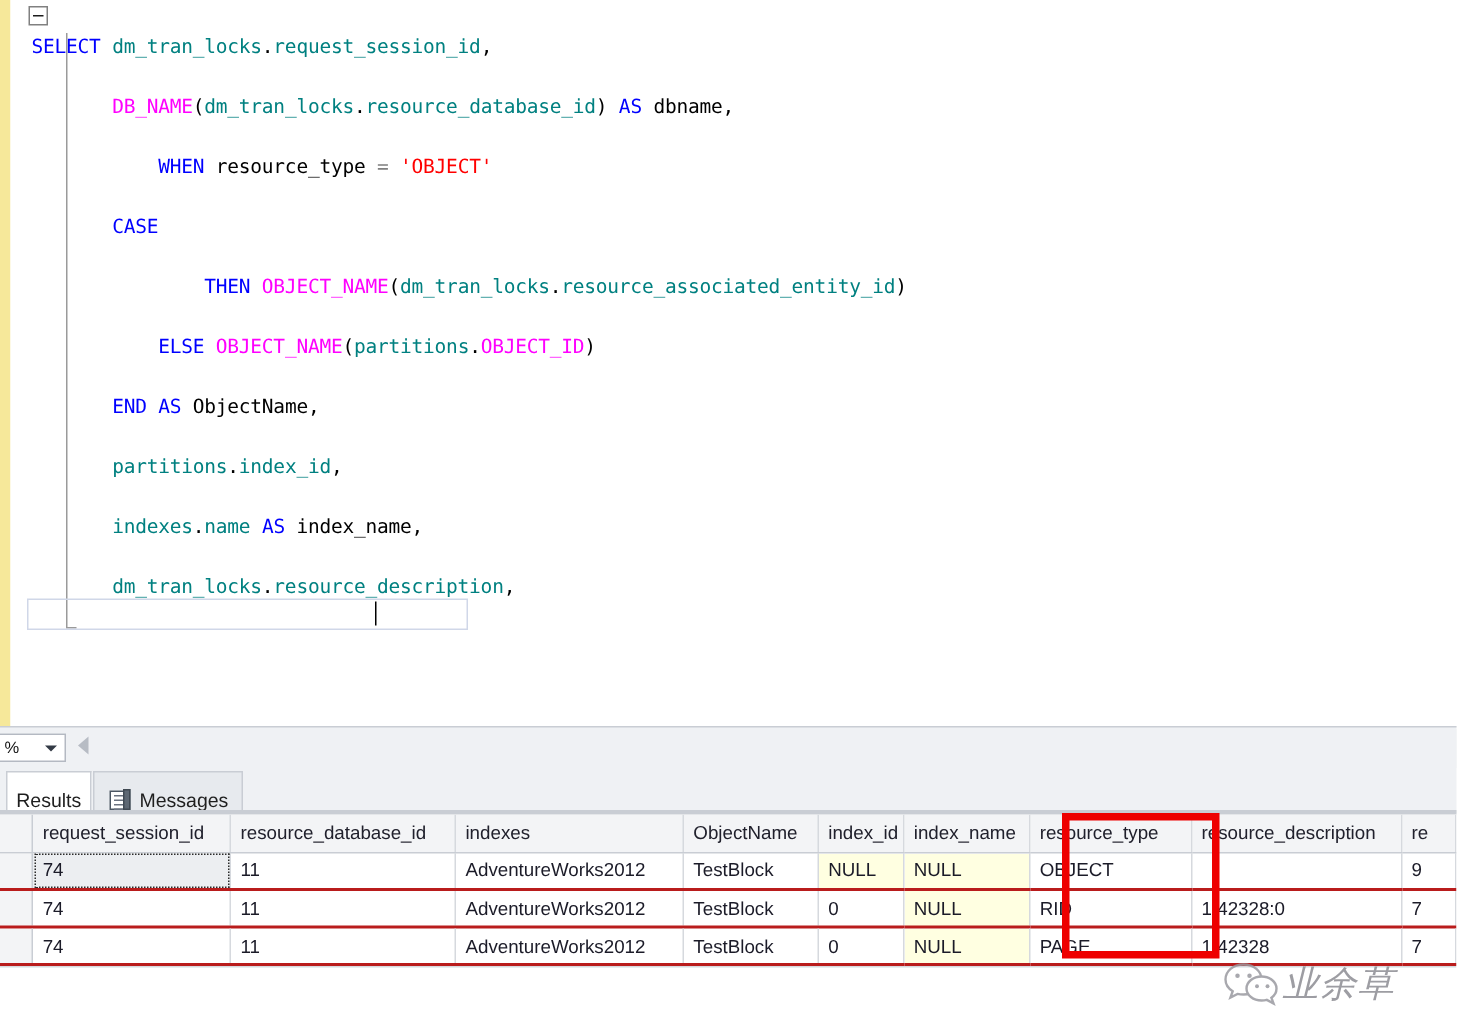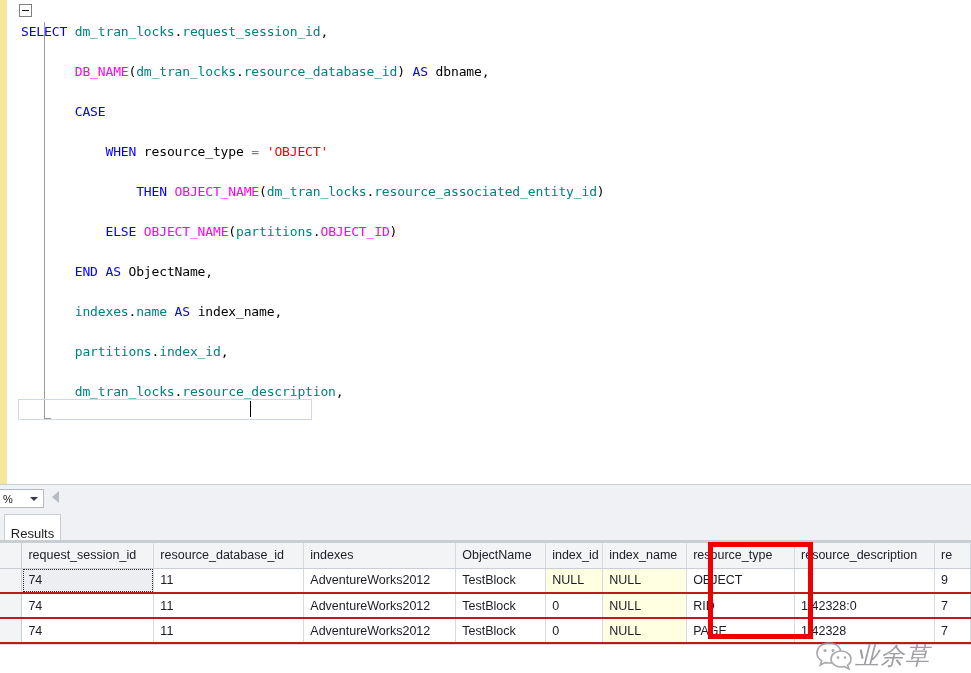--- a/index.html
+++ b/index.html
@@ -267,27 +267,27 @@
   <div id="gutter-selection-margin"></div>
   <div id="outline-rail">
     <div class="outline-vline"></div>
     <div class="outline-endtick"></div>
   </div>
   <div class="outline-box"></div>
 
   <div id="code">
 <div class="ln"><span class="kw">SELECT</span> <span class="tbl">dm_tran_locks</span><span class="plain">.</span><span class="tbl">request_session_id</span><span class="plain">,</span></div>
 <div class="ln">       <span class="fn">DB_NAME</span><span class="plain">(</span><span class="tbl">dm_tran_locks</span><span class="plain">.</span><span class="tbl">resource_database_id</span><span class="plain">) </span><span class="kw">AS</span><span class="plain"> dbname,</span></div>
+<div class="ln">           <span class="kw">WHEN</span><span class="plain"> resource_type </span><span class="op">=</span> <span class="str">'OBJECT'</span></div>
 <div class="ln">       <span class="kw">CASE</span></div>
-<div class="ln">           <span class="kw">WHEN</span><span class="plain"> resource_type </span><span class="op">=</span> <span class="str">'OBJECT'</span></div>
 <div class="ln">               <span class="kw">THEN</span> <span class="fn">OBJECT_NAME</span><span class="plain">(</span><span class="tbl">dm_tran_locks</span><span class="plain">.</span><span class="tbl">resource_associated_entity_id</span><span class="plain">)</span></div>
 <div class="ln">           <span class="kw">ELSE</span> <span class="fn">OBJECT_NAME</span><span class="plain">(</span><span class="tbl">partitions</span><span class="plain">.</span><span class="fn">OBJECT_ID</span><span class="plain">)</span></div>
 <div class="ln">       <span class="kw">END</span> <span class="kw">AS</span><span class="plain"> ObjectName,</span></div>
+<div class="ln">       <span class="tbl">partitions</span><span class="plain">.</span><span class="tbl">index_id</span><span class="plain">,</span></div>
 <div class="ln">       <span class="tbl">indexes</span><span class="plain">.</span><span class="tbl">name</span> <span class="kw">AS</span><span class="plain"> index_name,</span></div>
-<div class="ln">       <span class="tbl">partitions</span><span class="plain">.</span><span class="tbl">index_id</span><span class="plain">,</span></div>
 <div class="ln">       <span class="tbl">dm_tran_locks</span><span class="plain">.</span><span class="tbl">resource_description</span><span class="plain">,</span></div>
 
 
 
 
 
 
 
 
 
@@ -303,20 +303,27 @@
     <span id="zoom-value">%</span>
     <span id="zoom-caret"></span>
   </div>
   <div id="hscroll-left"></div>
   <div id="hscroll-track"></div>
 </div>
 
 <div id="tabstrip">
   <div class="tab" id="tab-results">
     <span>Results</span>
+  </div>
+  <div class="tab" id="tab-messages">
+    <span id="messages-icon">
+      <span class="pg"></span>
+        <span class="bar"></span>
+    </span>
+    <span>Messages</span>
   </div>
 </div>
 <div id="tab-underline"></div>
 
 <div id="grid">
   <table class="rsgrid">
     <colgroup>
       <col style="width:22px">
       <col style="width:132px">
       <col style="width:150px">

